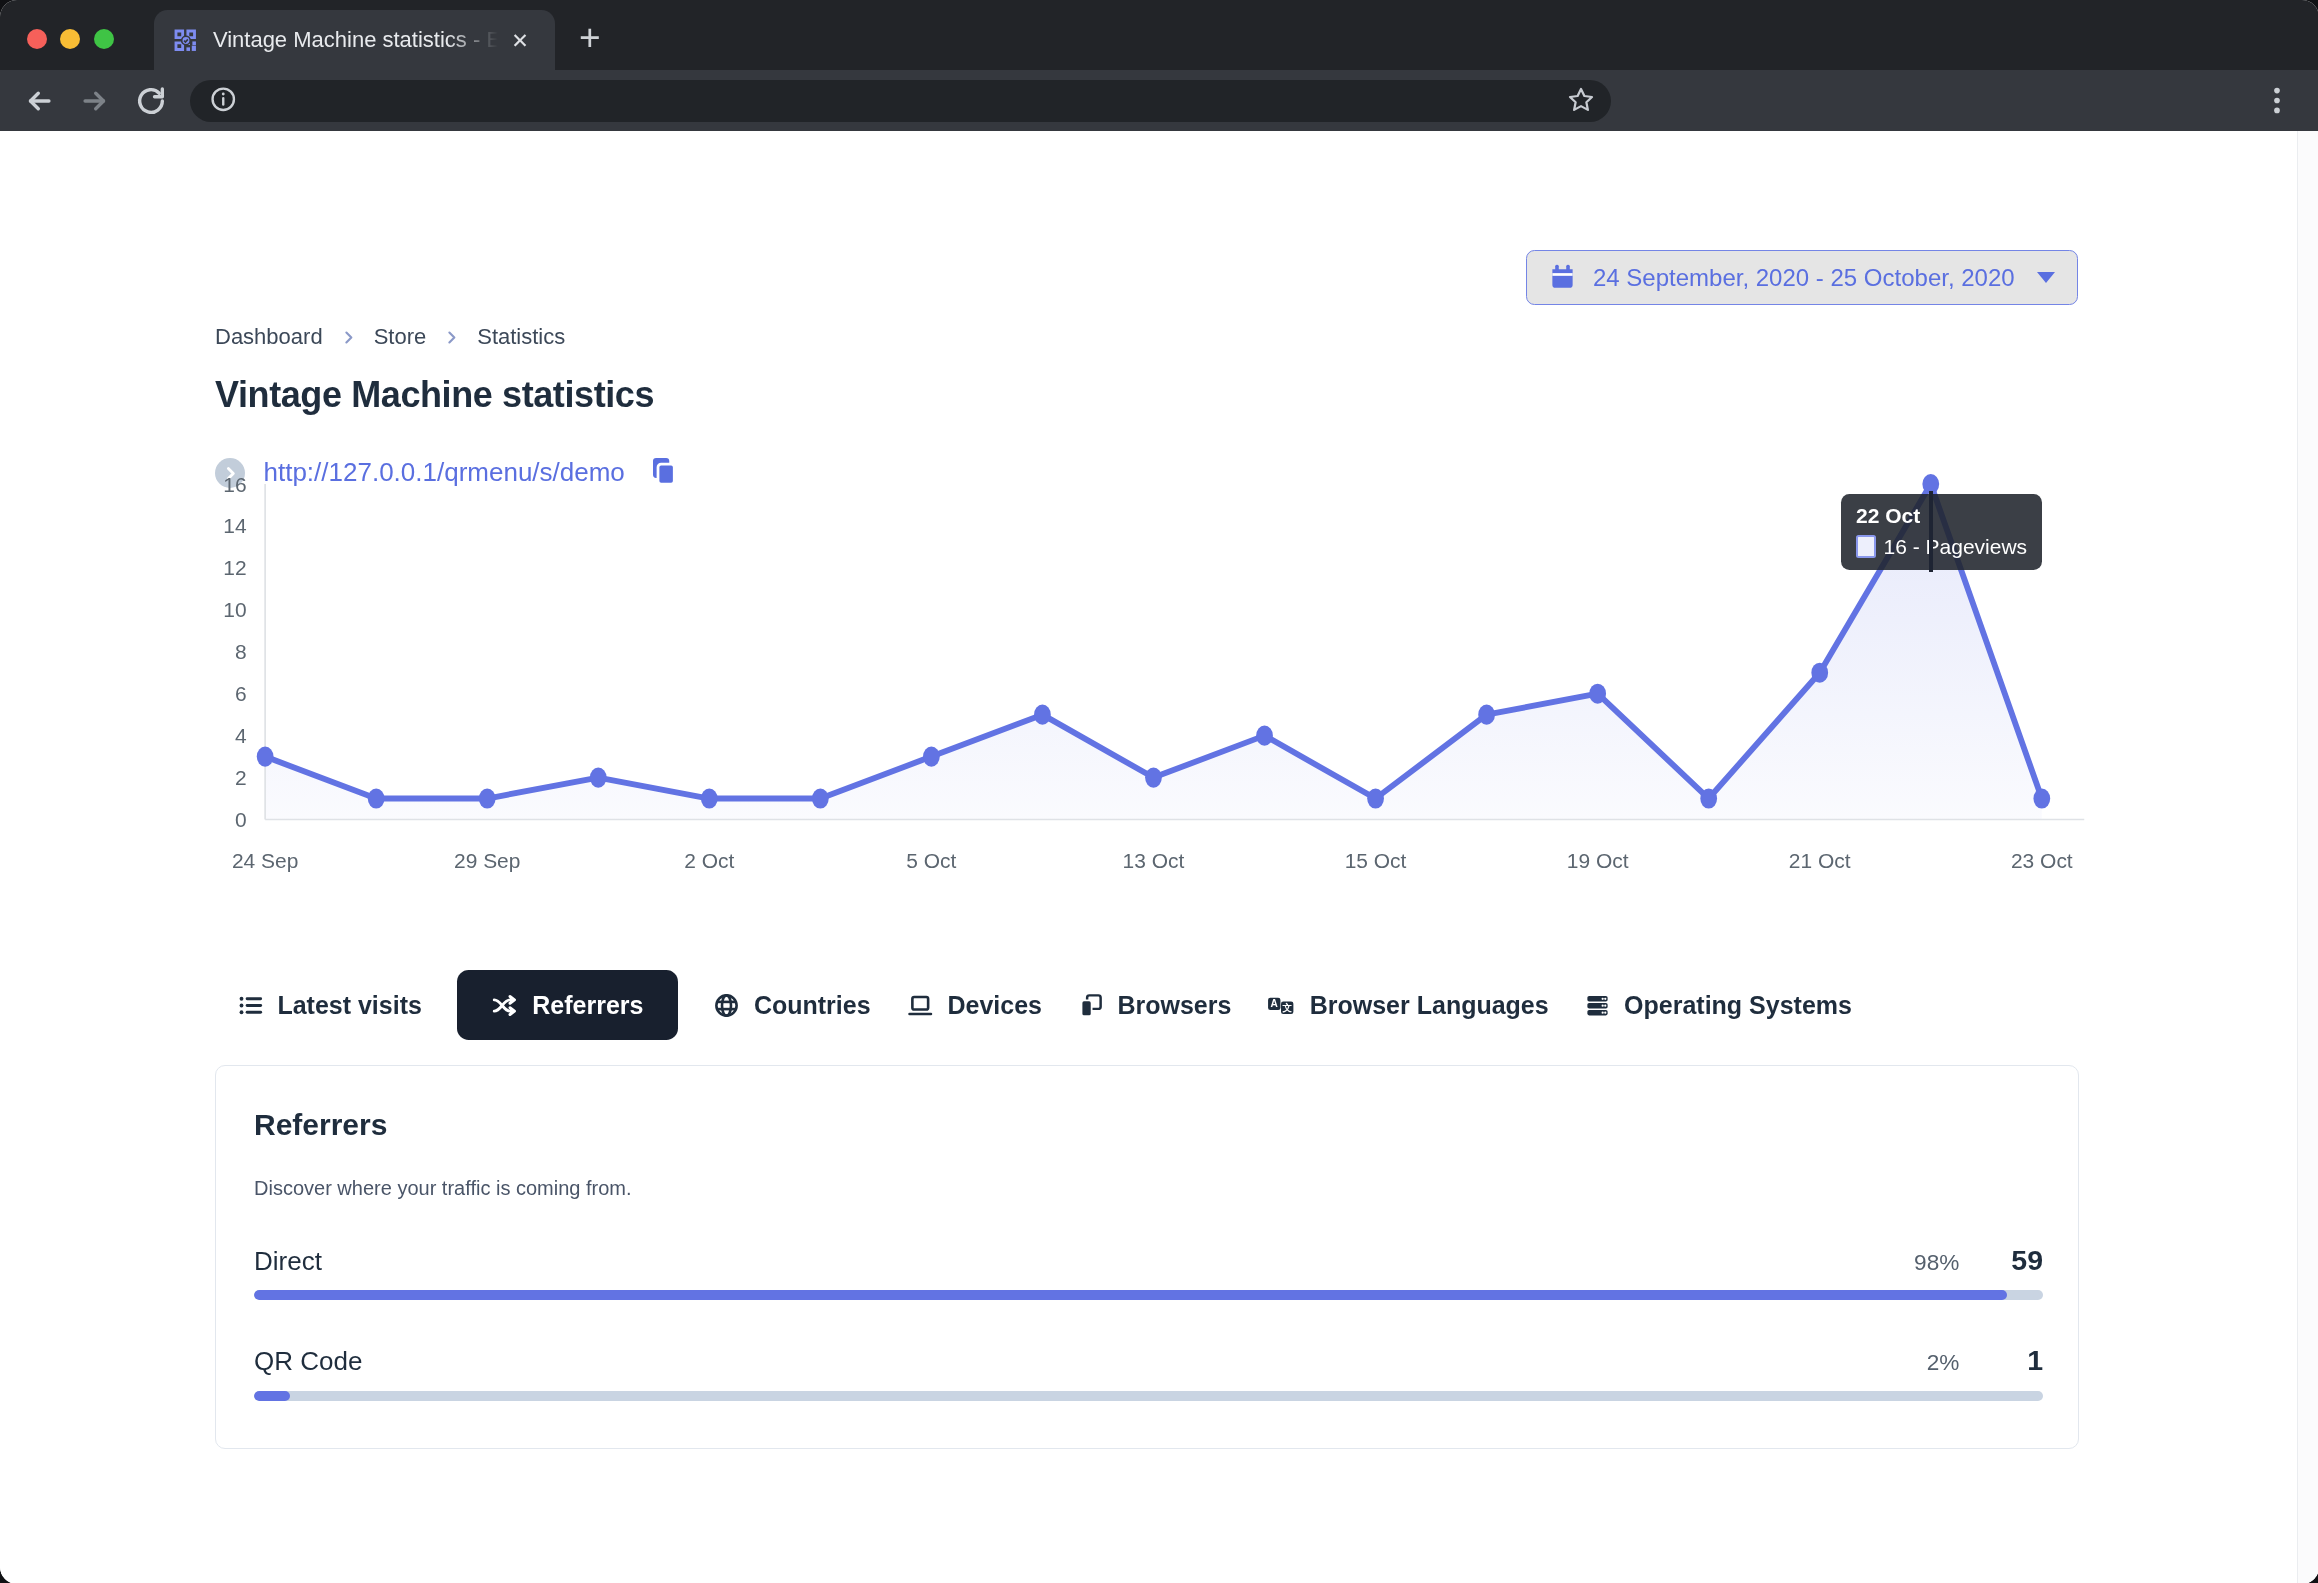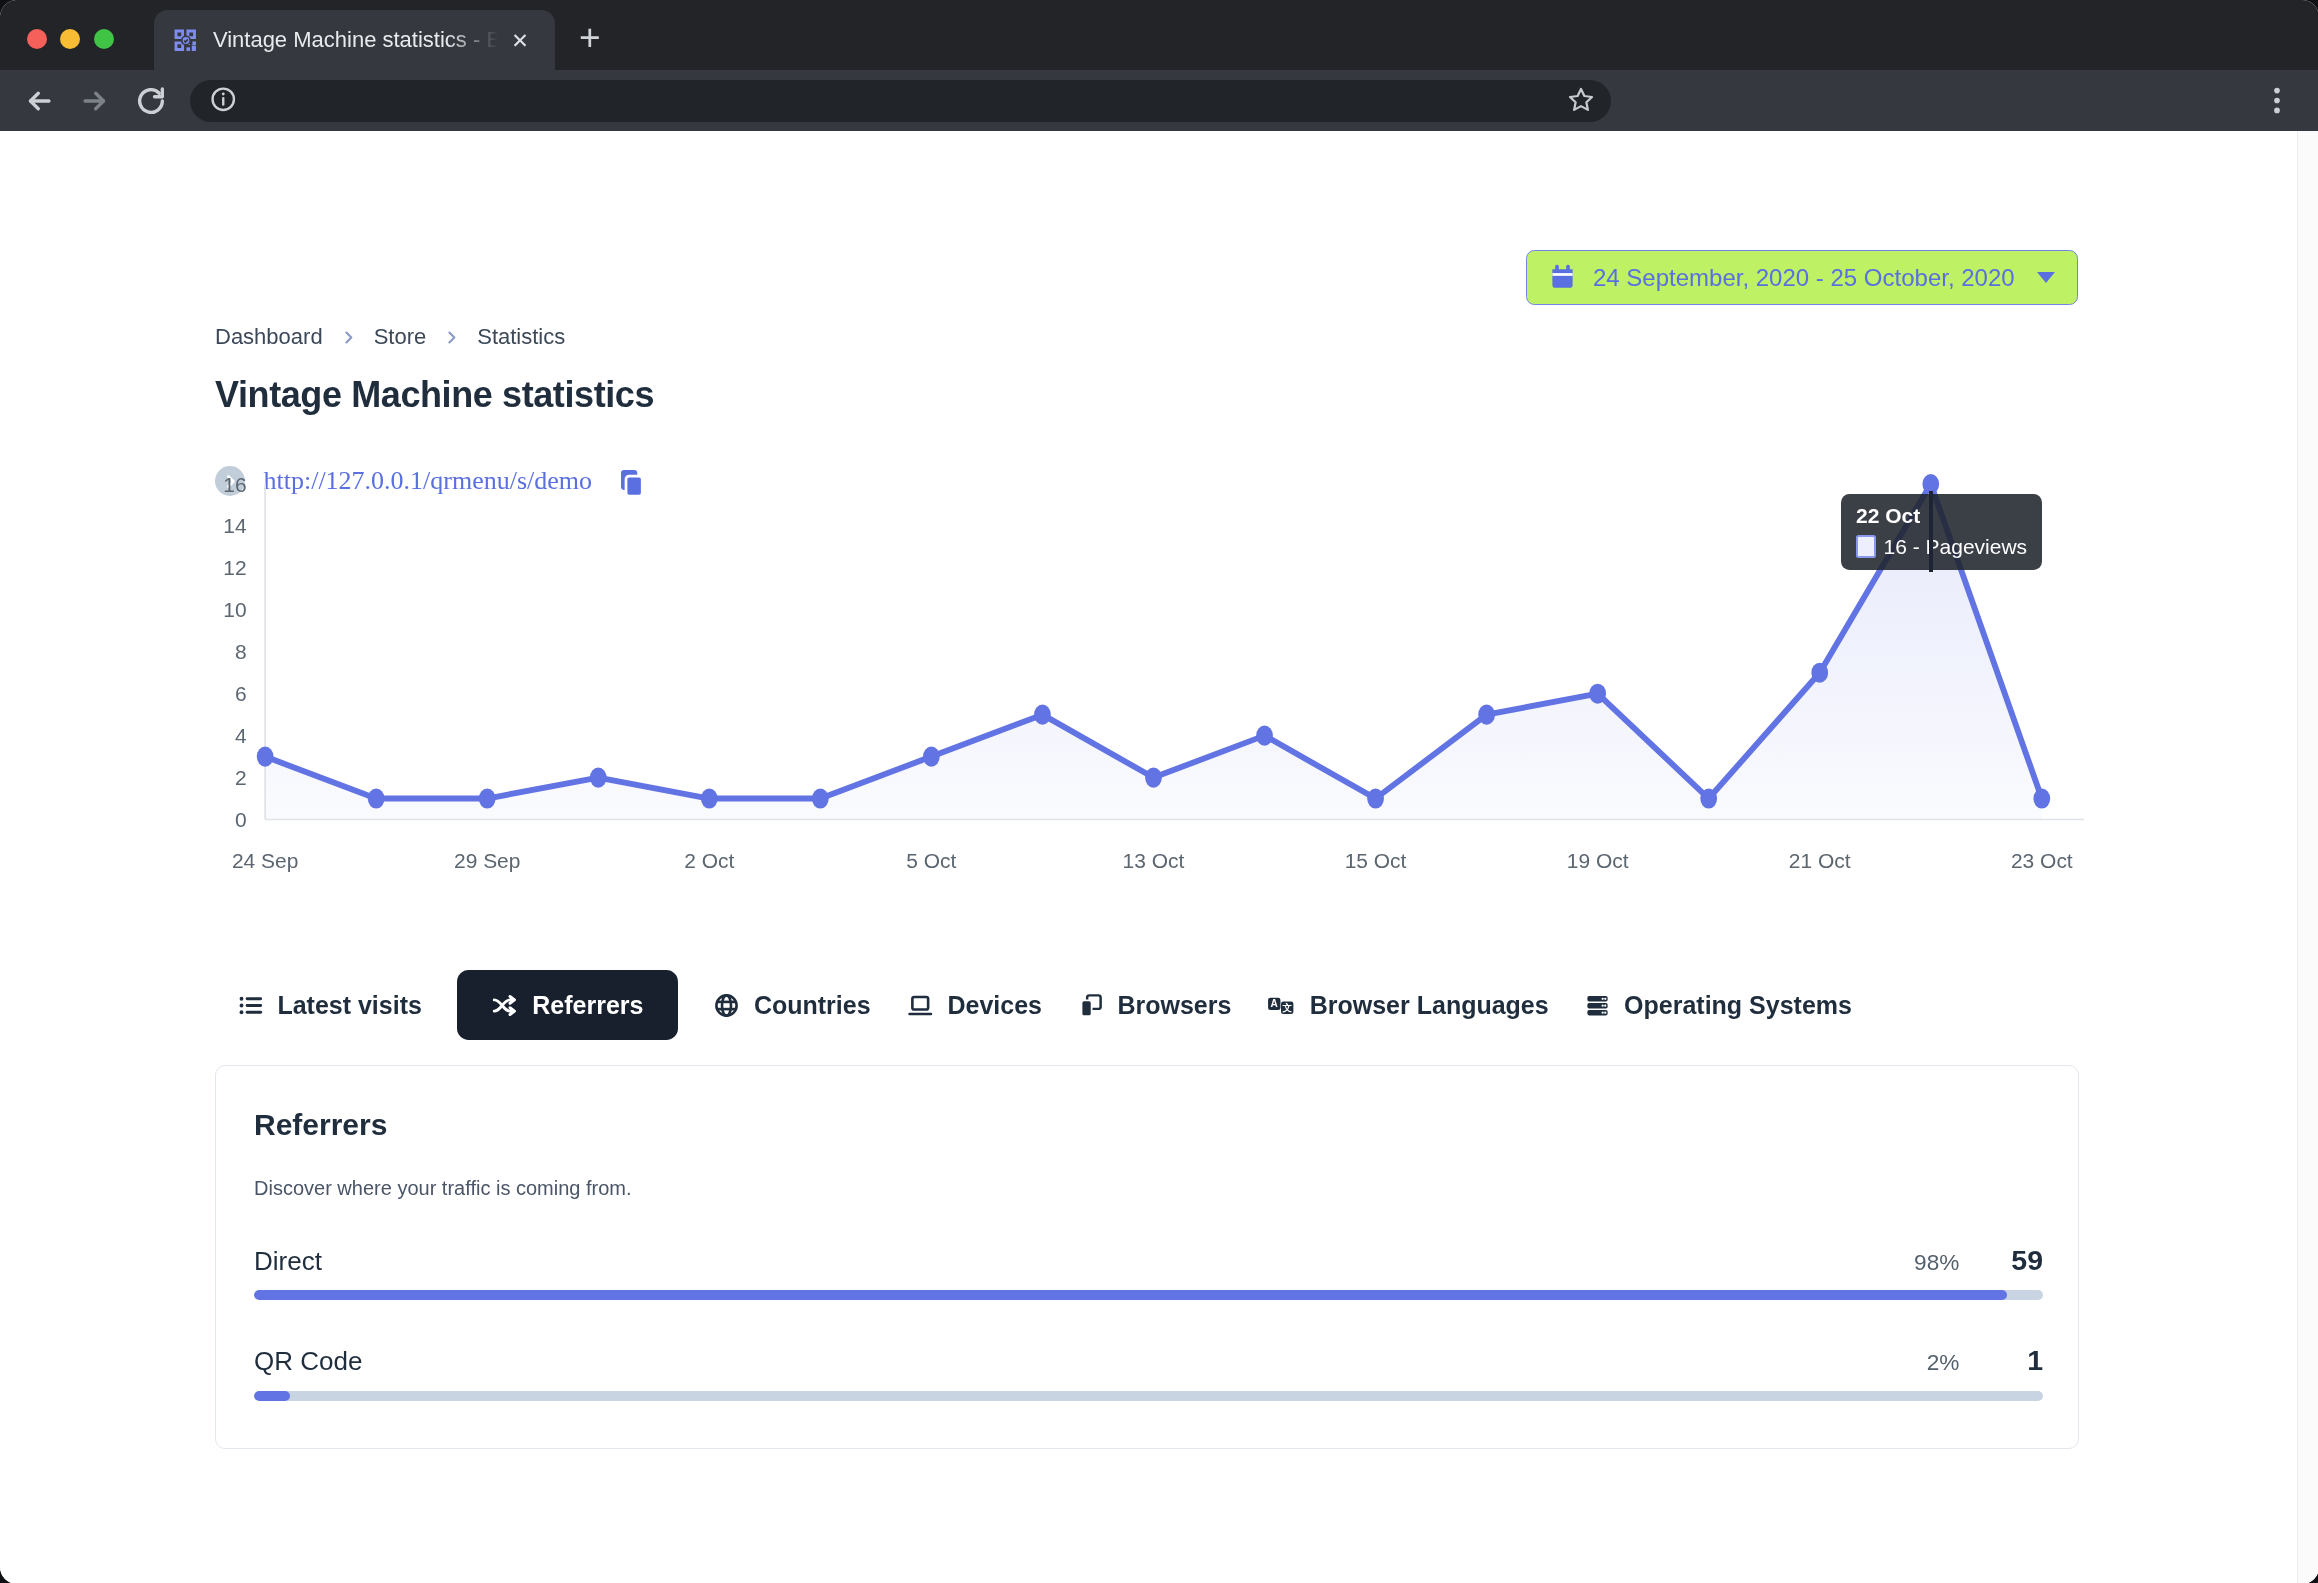--- a/index.html
+++ b/index.html
@@ -22,26 +22,26 @@
   .star { position:absolute; right:15px; top:5.9px; }
   .menudots { position:absolute; right:25px; top:11.7px; }
 
   
   .page { position:relative; height:1452px; background:#fff; }
   .scrollstrip { position:absolute; right:0; top:0; width:22px; height:100%; background:#fbfbfc; border-left:0.8px solid #ebedf0; }
 
   .breadcrumb { position:absolute; left:215px; top:193px; display:flex; align-items:center; gap:17px; font-size:22px; color:#3c4858; }
   .crumb-sep { display:flex; align-items:center; }
   .page-title { position:absolute; left:215px; top:243px; font-size:36px; font-weight:700; color:#1f2d3d; letter-spacing:-0.4px; }
-  .urlrow { position:absolute; left:215px; top:335px; display:flex; align-items:flex-start; gap:18.5px;font-family:Liberation Serif, serif; }
+  .urlrow { position:absolute; left:215px; top:323px; display:flex; align-items:flex-end; gap:18.5px; }
   .url-circle { width:30px; height:30px; border-radius:50%; background:#c2cdda; display:flex; align-items:center; justify-content:center; }
   .url-link { color:#5a6fe0; font-size:26px; text-decoration:none; }
   .copy-btn { display:flex; align-items:center; margin-left:5px; }
 
-  .datepicker { position:absolute; left:1526px; top:119px; width:552px; height:55px; border:1.7px solid #7485e6; border-radius:8.4px; background:#bef264; display:flex; align-items:center; padding:4px 22px; gap:17px; }
+  .datepicker { position:absolute; left:1526px; top:119px; width:552px; height:55px; border:1.7px solid #7485e6; border-radius:8.4px; background:#e5e5e5; display:flex; align-items:center; padding:4px 22px; gap:17px; }
   .datepicker-label { color:#5a6fe0; font-size:24px; flex:1; }
   .caret-down { width:0; height:0; border-left:9.2px solid transparent; border-right:9.2px solid transparent; border-top:11.7px solid #5a6fe0; }
 
   
   .chart { position:absolute; left:193px; top:336px; width:1929px; height:445px; }
   .chart svg { position:absolute; left:0; top:0; }
   .chart .tick { font-family:"Liberation Sans",sans-serif; font-size:25px; fill:#5c6670; }
   .chart-tooltip { position:absolute; z-index:3; background:rgba(32,36,44,0.88); border-radius:8.4px; padding:10px 15px 11.7px 15px; color:#fff; }
   .tt-title { font-size:21px; font-weight:700; margin-bottom:6.7px; }
   .tt-row { display:flex; align-items:center; gap:7.5px; font-size:21px; white-space:nowrap; }

